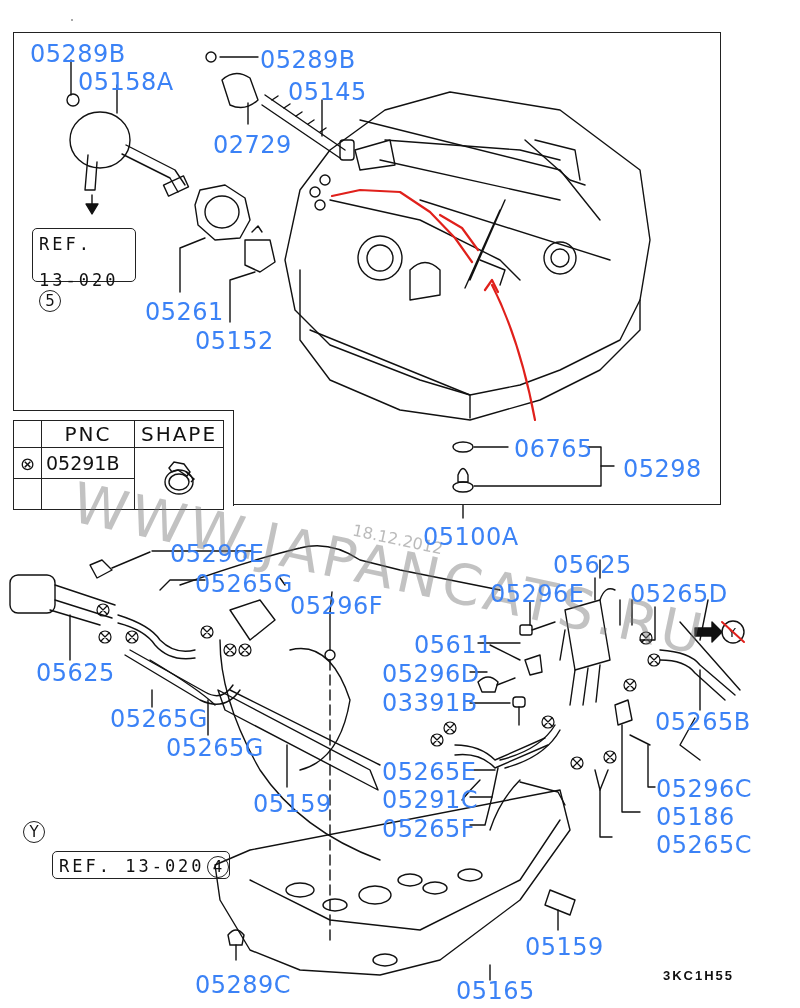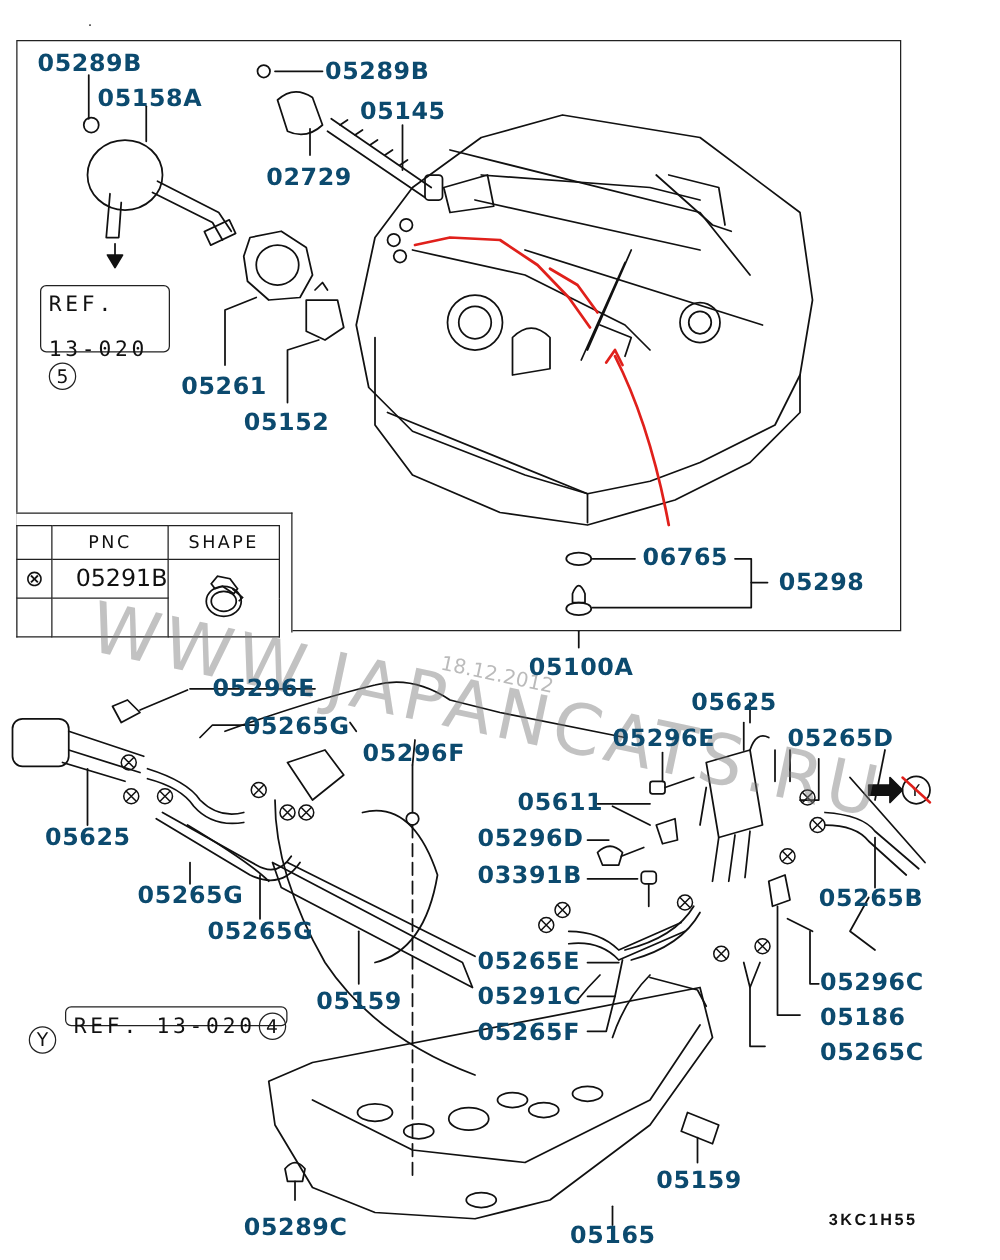--- a/index.html
+++ b/index.html
@@ -1,34 +1,34 @@
 <!DOCTYPE html>
 <html><head>
   <meta charset="utf-8">
   <style>
     html, body { margin: 0; padding: 0; background: #ffffff; }
     body { width: 800px; height: 1008px; position: relative; overflow: hidden;
            font-family: "Liberation Sans", sans-serif; color: #111; }
     #diagram { position: absolute; left: 0; top: 0; width: 800px; height: 1008px; }
-    .lbl { position: absolute; font-family: "DejaVu Sans", sans-serif; font-size: 19px;
-           letter-spacing: 0.5px; line-height: 1; white-space: nowrap; color: #0c4a6e; font-weight: bold; }
+    .lbl { position: absolute; font-family: "DejaVu Sans", sans-serif; font-size: 24px;
+           letter-spacing: 0.5px; line-height: 1; white-space: nowrap; color: #3b82f6; }
     .frame-top { position: absolute; left: 13px; top: 32px; width: 708px; height: 473px;
                  border: 1.5px solid #222; box-sizing: border-box; }
     .frame-notch { position: absolute; left: 13px; top: 410px; width: 221px; height: 96px;
                    background: #fff; border-top: 1.5px solid #222; border-right: 1.5px solid #222;
                    box-sizing: border-box; }
     .ref-box { position: absolute; border: 1.5px solid #222; border-radius: 5px; box-sizing: border-box;
                font-family: "DejaVu Sans Mono", monospace; font-size: 17px; letter-spacing: 3px; }
     .circ { display: inline-block; width: 20px; height: 20px; border: 1.5px solid #222; border-radius: 50%;
             text-align: center; line-height: 20px; font-size: 15px; letter-spacing: 0;
             font-family: "DejaVu Sans", sans-serif; }
     table.pnc { position: absolute; left: 13px; top: 420px; border-collapse: collapse;
                 font-family: "DejaVu Sans", sans-serif; }
     table.pnc td, table.pnc th { border: 1.5px solid #222; padding: 0; }
-    table.pnc th { font-weight: normal; font-size: 14px; letter-spacing: 2px; height: 26px; }
+    table.pnc th { font-weight: normal; font-size: 20px; letter-spacing: 2px; height: 26px; }
     table.pnc td { height: 30px; font-size: 19px; }
     .watermark { position: absolute; left: 80px; top: 470px; font-size: 56px; color: rgba(120,120,120,0.45);
                  transform: rotate(12deg); transform-origin: left top; letter-spacing: 4px;
                  font-family: "DejaVu Sans", sans-serif; font-weight: normal; }
     .wm-date { position: absolute; left: 352px; top: 530px; font-size: 16px; color: rgba(120,120,120,0.5);
                transform: rotate(12deg); font-family: "DejaVu Sans", sans-serif; }
     .code { position: absolute; left: 663px; top: 968px; font-size: 13px; letter-spacing: 2px;
             font-family: Liberation Sans, sans-serif; font-weight: bold; }
   </style>
 </head>
@@ -248,21 +248,21 @@
 
 <table class="pnc">
   <tbody>
       <tr>
     <th style="width:27px"></th>
     <th style="width:92px">PNC</th>
     <th style="width:88px">SHAPE</th>
   </tr>
   <tr>
     <td style="text-align:center;font-size:18px">⊗</td>
-    <td style="text-align:right;padding-left:4px">05291B</td>
+    <td style="text-align:left;padding-left:4px">05291B</td>
     <td rowspan="2" style="text-align:center">
       <svg width="50" height="46" viewBox="0 0 50 46" fill="none" stroke="#111" stroke-width="1.4">
         <ellipse cx="25" cy="28" rx="14" ry="12"></ellipse>
         <ellipse cx="25" cy="28" rx="10" ry="8"></ellipse>
         <path d="M15 14 L20 8 L30 10 L36 18 L33 22 L24 16 L18 18 Z"></path>
         <path d="M32 18 L40 25 L37 28"></path>
       </svg>
     </td>
   </tr>
   <tr>
@@ -273,21 +273,21 @@
   </table>
 
 <div class="ref-box" style="left:32px;top:228px;width:104px;height:54px;padding:5px 0 0 6px;">
   <div>REF.</div>
   <div style="margin-top:16px">
     <span>13-020</span><span class="circ">5</span>
   </div>
 </div>
 
 <span class="circ" style="position:absolute;left:23px;top:821px;">Y</span>
-<div class="ref-box" style="left:52px;top:805px;width:178px;height:16px;padding:4px 0 4px 6px;">
+<div class="ref-box" style="left:52px;top:851px;width:178px;height:28px;padding:4px 0 4px 6px;">
   <span>REF. 13-020</span><span class="circ" style="margin-left:2px">4</span>
 </div>
 
 <div class="watermark">WWW.JAPANCATS.RU</div>
 <div class="wm-date">18.12.2012</div>
 
 <div class="lbl" style="left:30px;top:42px">05289B</div>
 <div class="lbl" style="left:78px;top:70px">05158A</div>
 <div class="lbl" style="left:260px;top:48px">05289B</div>
 <div class="lbl" style="left:288px;top:80px">05145</div>

